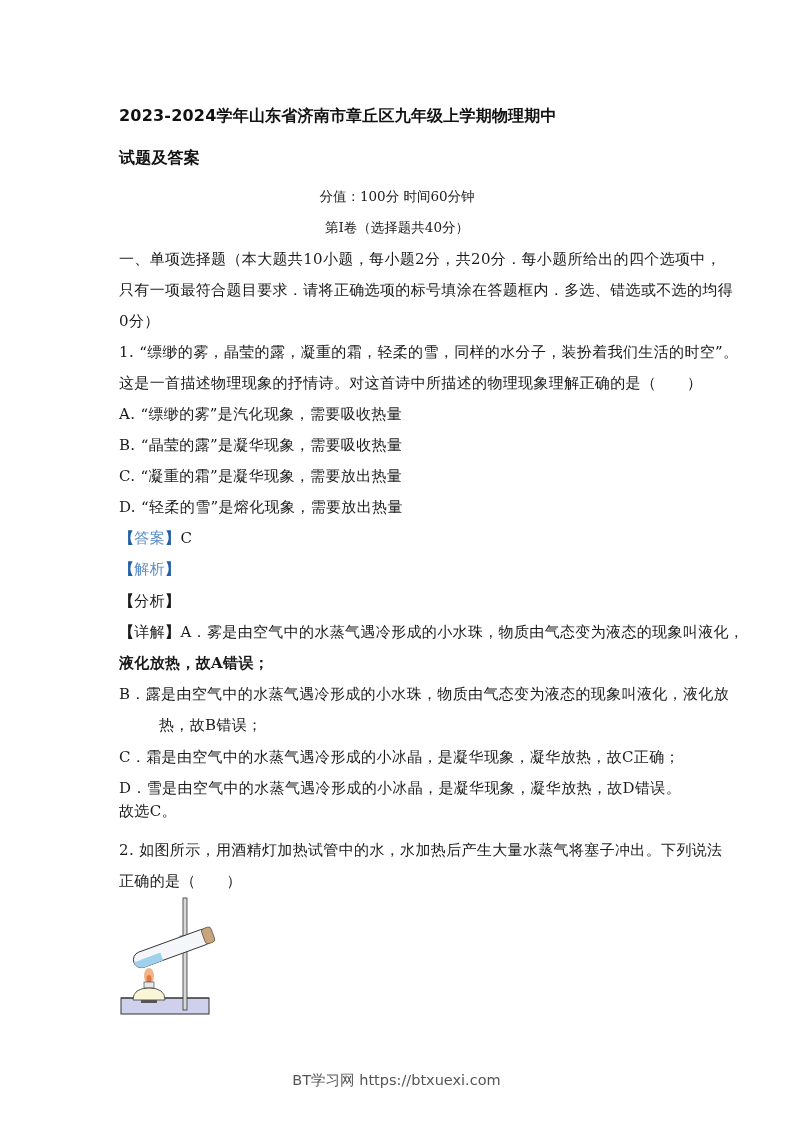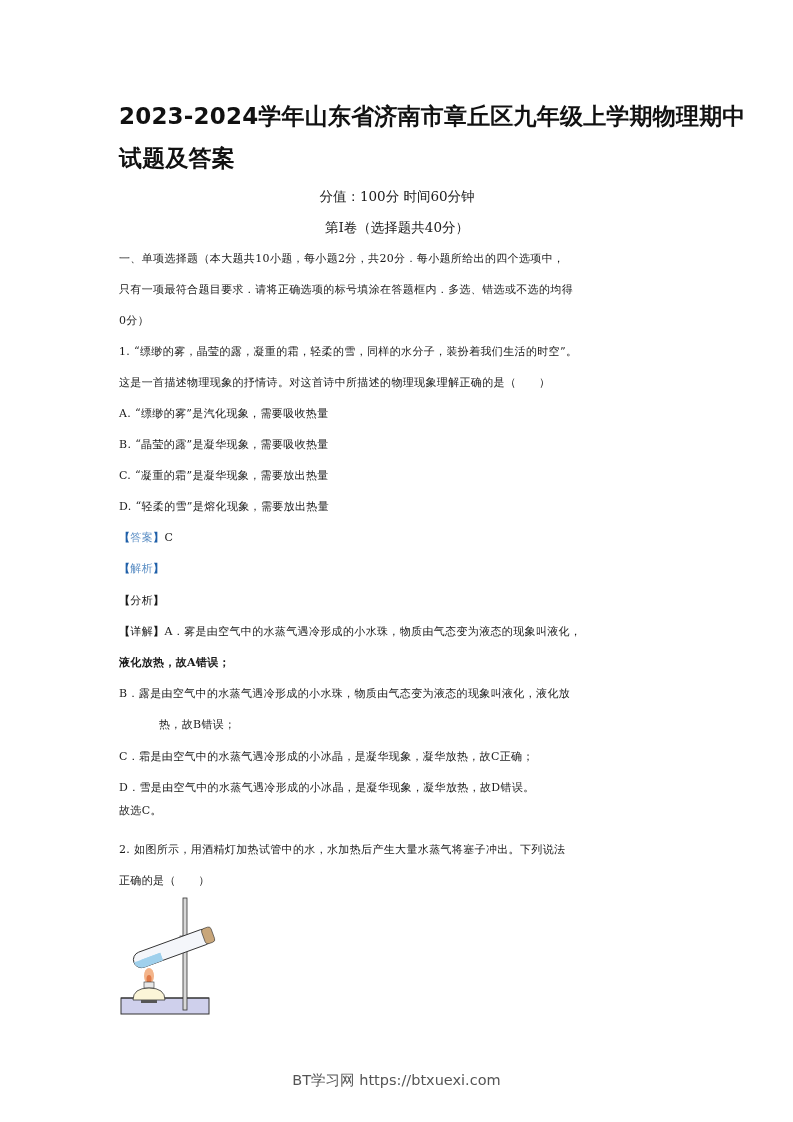--- a/index.html
+++ b/index.html
@@ -20,41 +20,41 @@
       left: 119px;
       top: 0;
       width: 556px;
     }
     .title {
       position: absolute;
       left: 0;
       width: 560px;
       font-family: "DejaVu Sans", "Liberation Sans", sans-serif;
       font-weight: bold;
-      font-size: 23px;
+      font-size: 16px;
       line-height: 26px;
       color: #111;
       white-space: nowrap;
       letter-spacing: 0.2px;
     }
     .title.l1 { top: 103px; }
     .title.l2 { top: 145px; }
     .center {
       position: absolute;
       left: 0;
       width: 556px;
       text-align: center;
       font-size: 13.5px;
       line-height: 18px;
       white-space: nowrap;
     }
     .line {
       position: absolute;
       left: 0;
-      font-size: 11px;
+      font-size: 15px;
       line-height: 18px;
       white-space: nowrap;
       color: #1a1a1a;
       letter-spacing: 0.35px;
     }
     .tag-blue {
       color: #5b8ec4;
     }
     .tag-blue .br {
       color: #1f5fa8;

